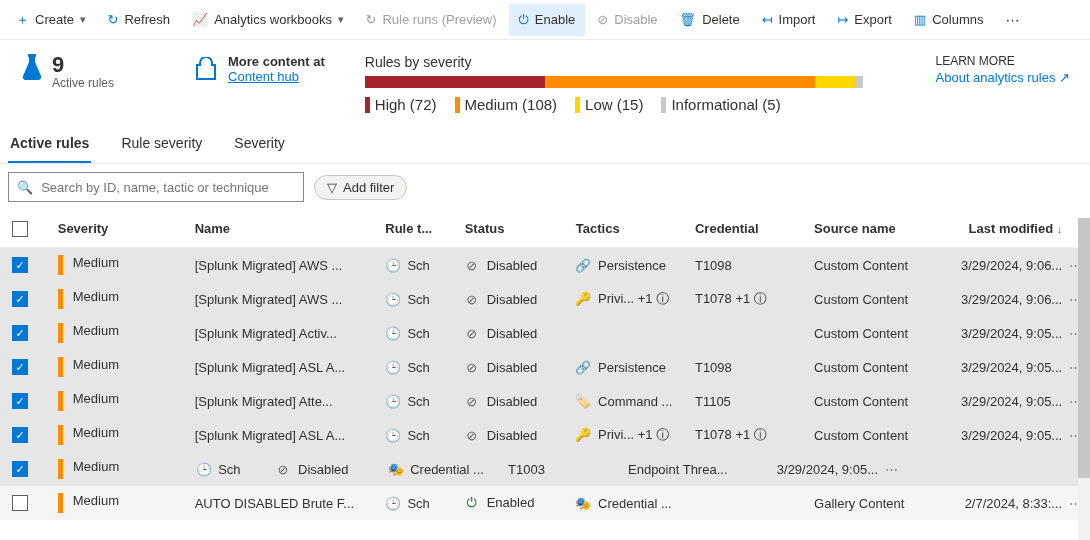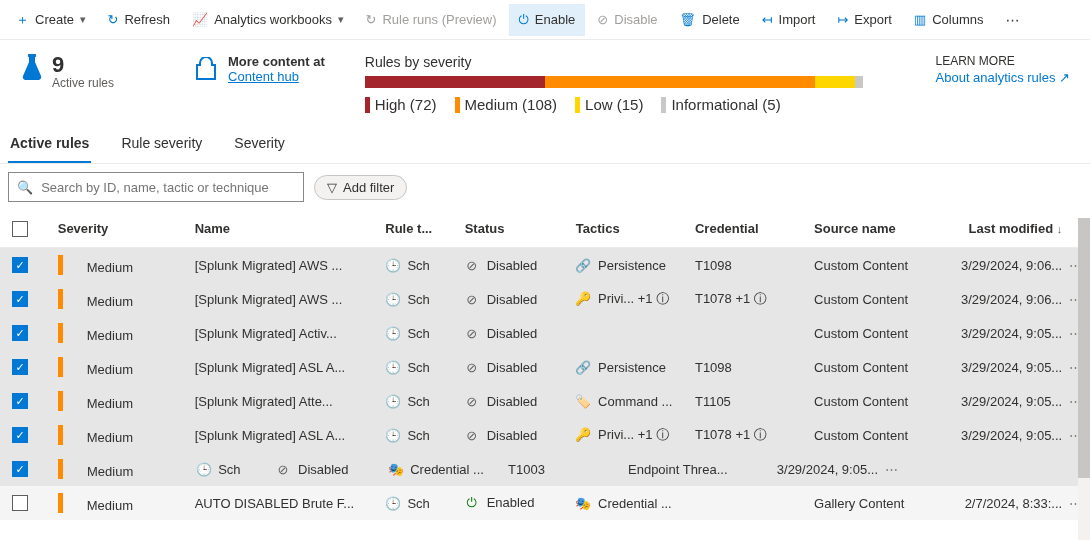--- a/index.html
+++ b/index.html
@@ -49,21 +49,21 @@
 .col-tac{width:120px;}
 .col-tech{width:120px;}
 .col-src{width:120px;}
 .col-lm{width:130px;text-align:right;}
 .col-more{width:28px;text-align:center;}
 .row{display:flex;align-items:center;height:34px;padding-left:12px;font-size:13px;}
 .row:nth-child(even){background:#f5f5f5;}
 .row.sel{background:#e6e6e6;}
 .chk{width:16px;height:16px;border:1px solid #605e5c;display:inline-flex;align-items:center;justify-content:center;background:#fff;}
 .chk.on{background:#0078d4;border-color:#0078d4;color:#fff;font-size:11px;}
-.sev-pill{display:flex;align-items:flex-end;gap:24px;}
+.sev-pill{display:flex;align-items:flex-start;gap:10px;}
 .sev-bar-s{width:5px;height:20px;background:#ff8c00;}
 .rt-clock{color:#107c10;margin-right:6px;}
 .st-ic{margin-right:8px;display:inline-block;width:14px;text-align:center;}
 .st-ic.off{color:#605e5c;}
 .st-ic.on{color:#107c10;}
 .tac-ic{margin-right:6px;font-size:13px;}
 .ellipsis{letter-spacing:1px;color:#605e5c;cursor:pointer;}
 .down{font-size:11px;color:#605e5c;}
 .scrollbar{position:absolute;right:0;top:218px;width:12px;bottom:0;background:#f3f2f1;}
 .thumb{background:#c8c6c4;width:12px;height:260px;position:absolute;top:0;}

